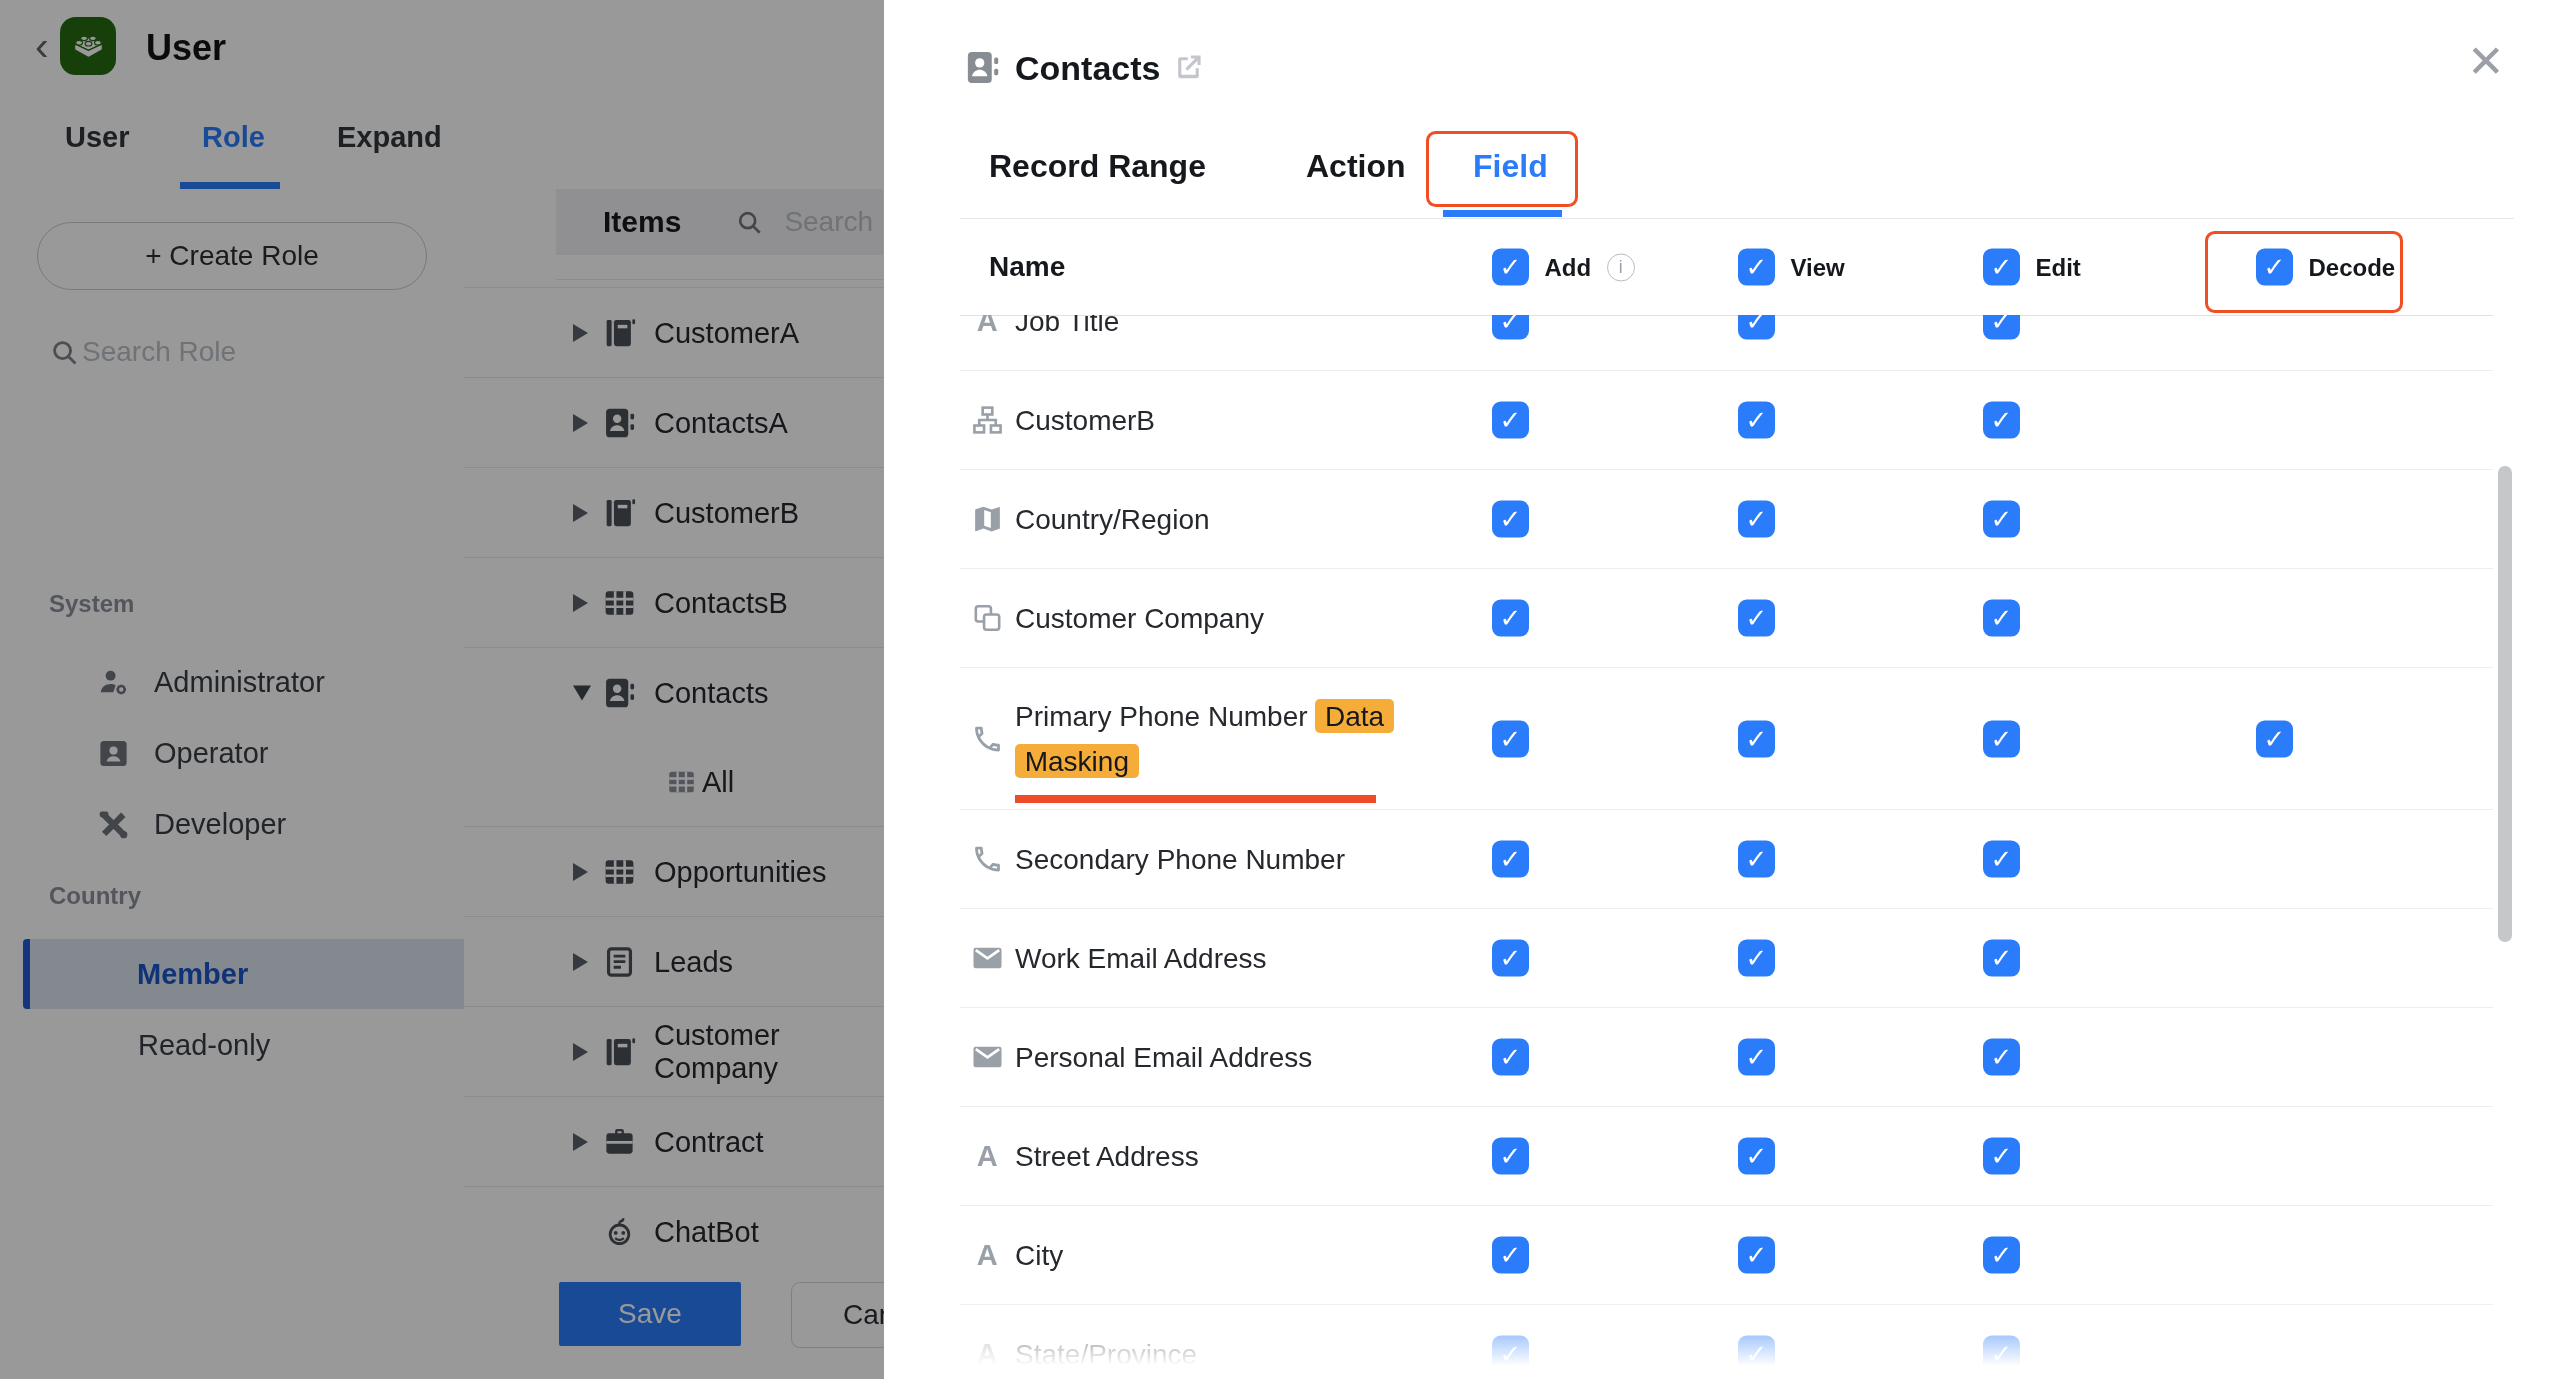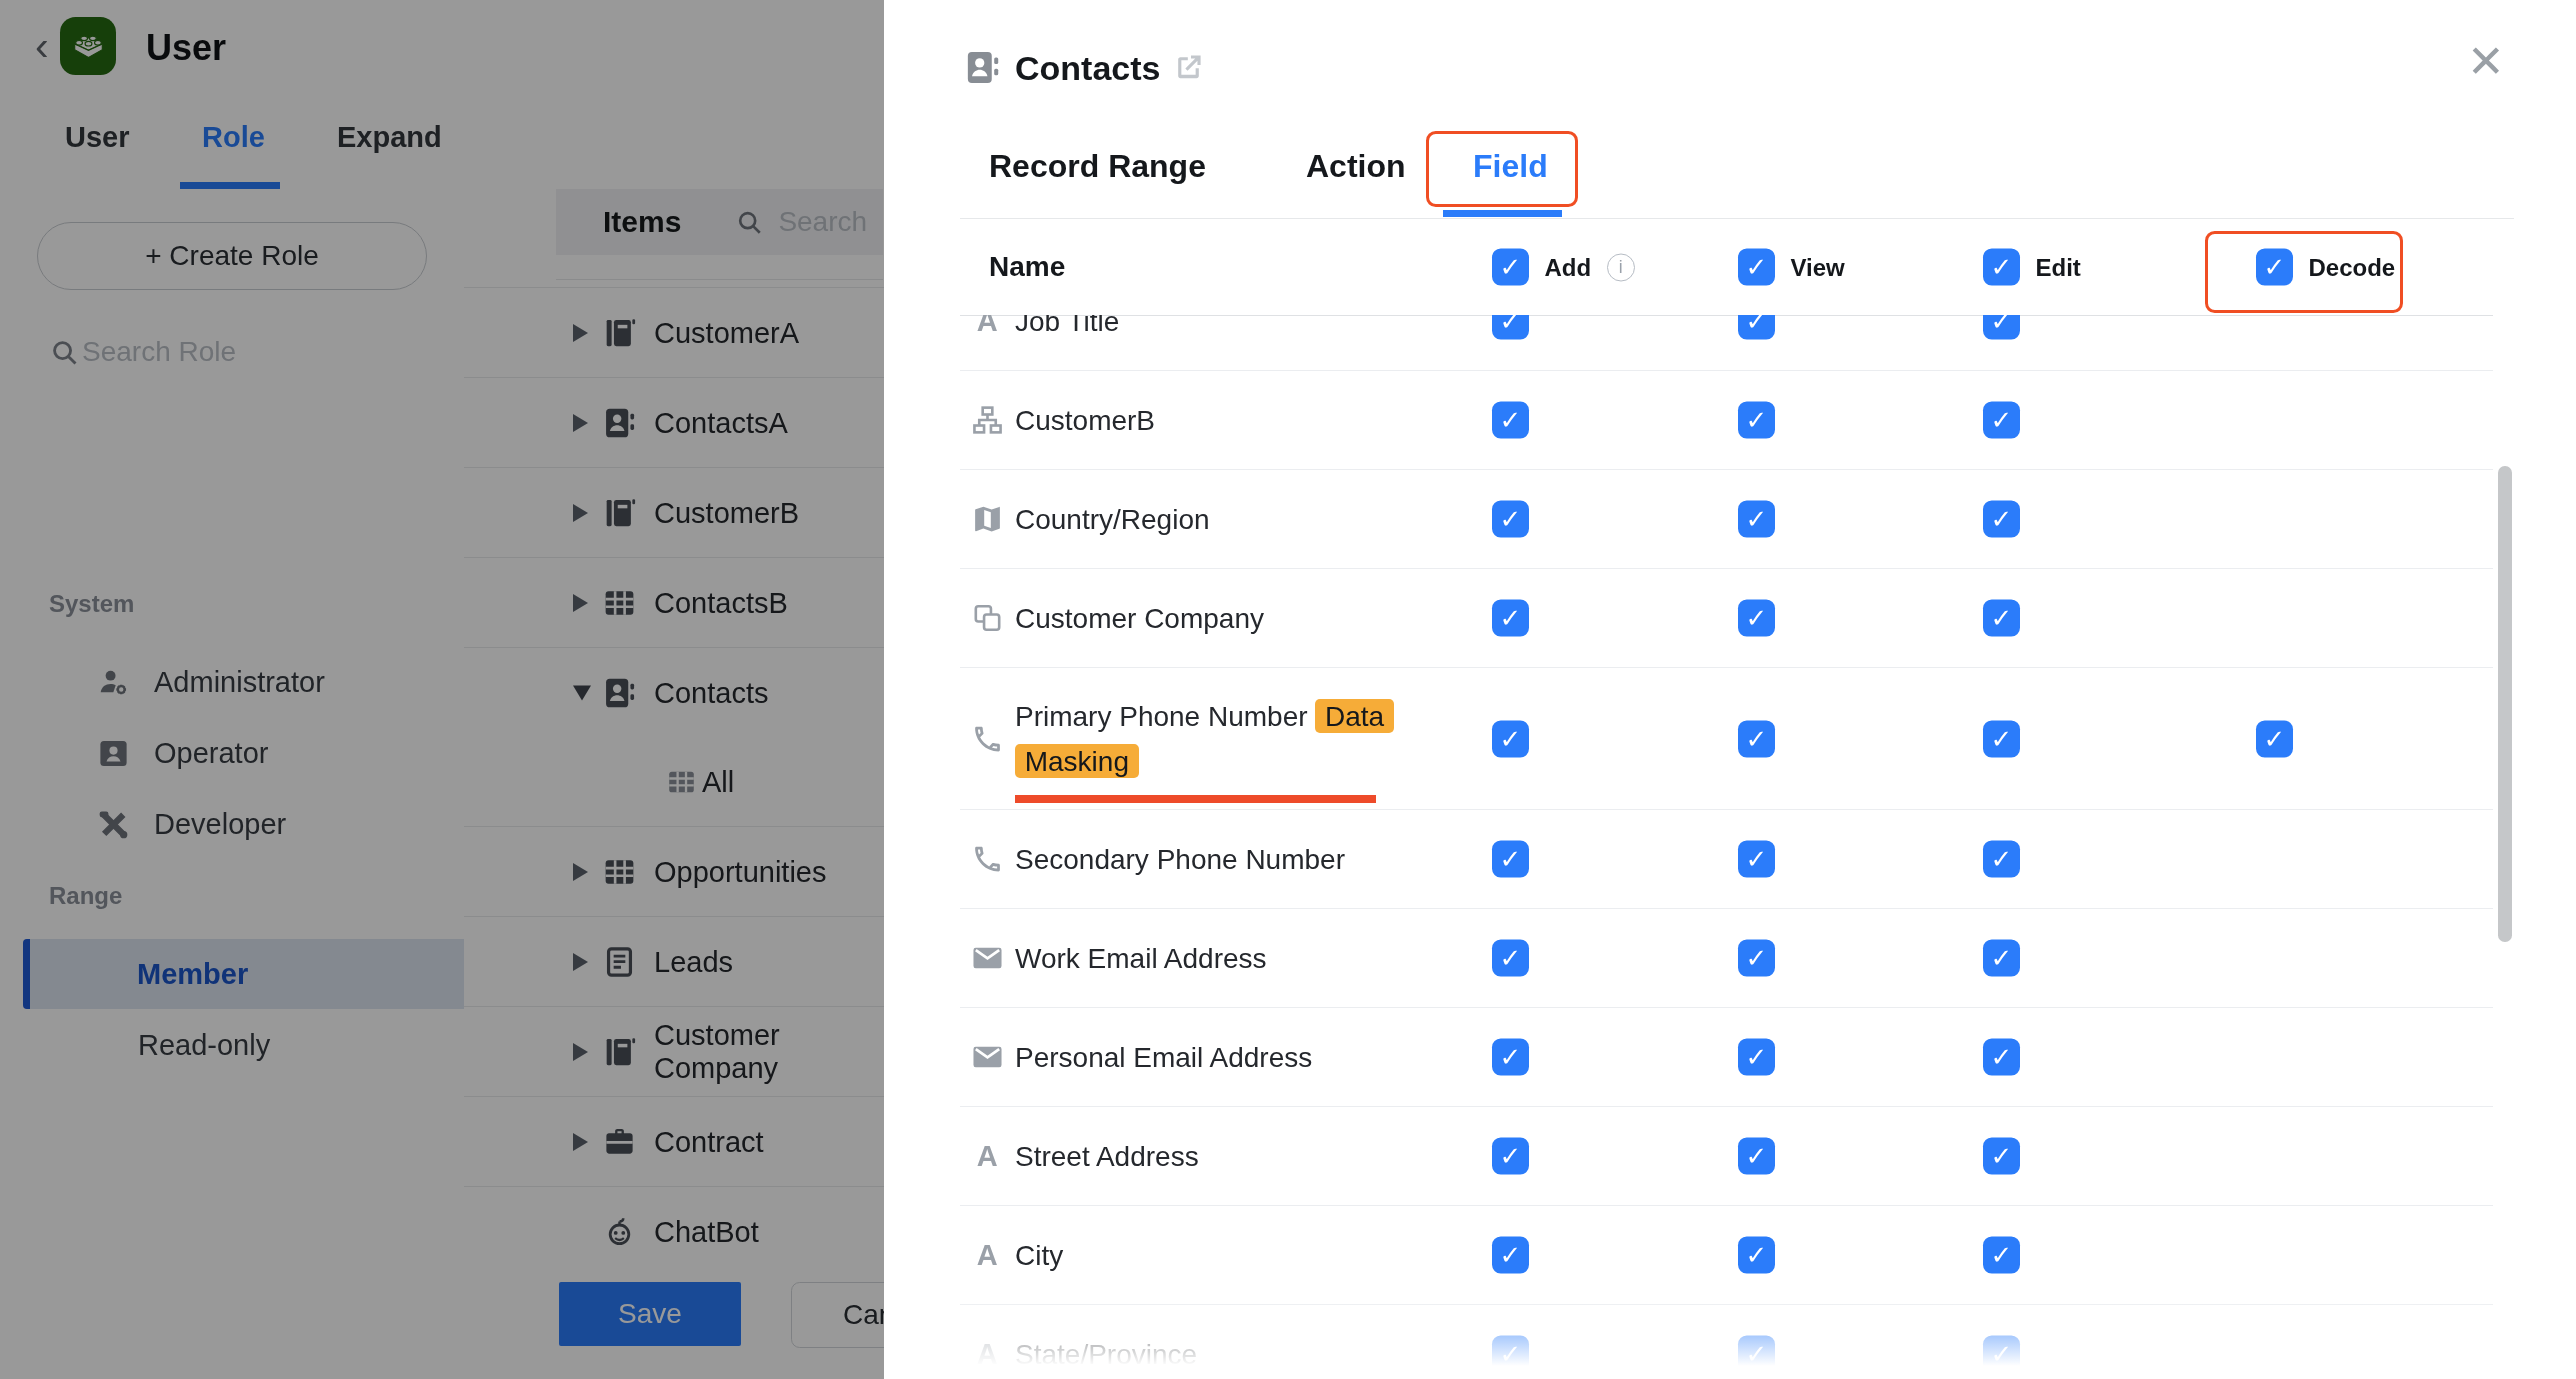--- a/index.html
+++ b/index.html
@@ -28,21 +28,21 @@
   .roleitem{left:0;width:445px;height:70px;display:flex;align-items:center;padding-left:43px;}
   .roleitem .ricon{width:35px;height:35px;margin-left:53px;color:#6f747c;flex:0 0 auto;}
   .roleitem .rlabel{margin-left:23px;font-size:29px;color:#373c43;}
   .roleitem.noicon .rlabel{margin-left:95px;}
   .roleitem.selected{background:#dce4f1;border-left:7.8px solid #1e5bd6;width:414px;margin-left:23px;border-radius:3.9px;}
   .roleitem.selected .rlabel{margin-left:64px;color:#1b56c9;font-weight:bold;}
   
   #itemspanel{left:464px;top:189px;width:420px;height:1190px;background:#fff;}
   #itemshead{left:92px;top:0px;width:327px;height:66px;background:#f0f1f3;display:flex;align-items:center;}
   #itemstitle{margin-left:47px;font-size:30px;font-weight:bold;color:#17191c;}
-  #itemshead .searchwrap{margin-left:54px;display:flex;align-items:center;gap:12px;}
+  #itemshead .searchwrap{margin-left:54px;display:flex;align-items:center;gap:18px;}
   #itemshead input{width:136px;}
   #itemsdiv{left:92px;top:90px;width:327px;height:1px;background:#e6e8ea;}
   #tree{left:0;top:98px;width:420px;}
   .titem{position:relative;height:89px;border-top:1px solid #e8eaec;}
   .titem.notop{border-top:none;}
   .caret{position:absolute;left:109px;top:50%;transform:translateY(-50%);width:0;height:0;}
   .caret.right{border-left:15.5px solid #5b626c;border-top:9.7px solid transparent;border-bottom:9.7px solid transparent;}
   .caret.down{border-top:15.5px solid #40454d;border-left:9.7px solid transparent;border-right:9.7px solid transparent;}
   .ticon{position:absolute;left:138px;top:50%;transform:translateY(-50%);width:35px;height:35px;color:#4a4f57;}
   .ticon.child{left:202px;width:31px;height:31px;color:#8a9099;}
@@ -157,21 +157,21 @@
           <span class="ricon">
             <svg viewBox="0 0 24 24" stroke="currentColor" fill="currentColor">
               <path d="M4.2 6.5 6.5 4.2l13 13-2.3 2.3z"></path>
               <path d="M19.5 6.8 17.2 4.5 4.8 16.9l2.3 2.3z"></path>
               <rect x="3" y="3.5" width="5" height="3" rx="1"></rect>
               <circle cx="19" cy="19" r="2"></circle>
             </svg>
           </span>
           <span class="rlabel">Developer</span>
         </div>
-        <div class="sectlabel abs" style="top: 693px;">Range</div>
+        <div class="sectlabel abs" style="top: 693px;">Country</div>
         <div class="roleitem abs noicon selected" style="top: 750px;">
           <span class="rlabel">Member</span>
         </div>
         <div class="roleitem abs noicon" style="top: 821px;">
           <span class="rlabel">Read-only</span>
         </div>
       </div>
   </div>
 
   <div id="itemspanel" class="abs">

